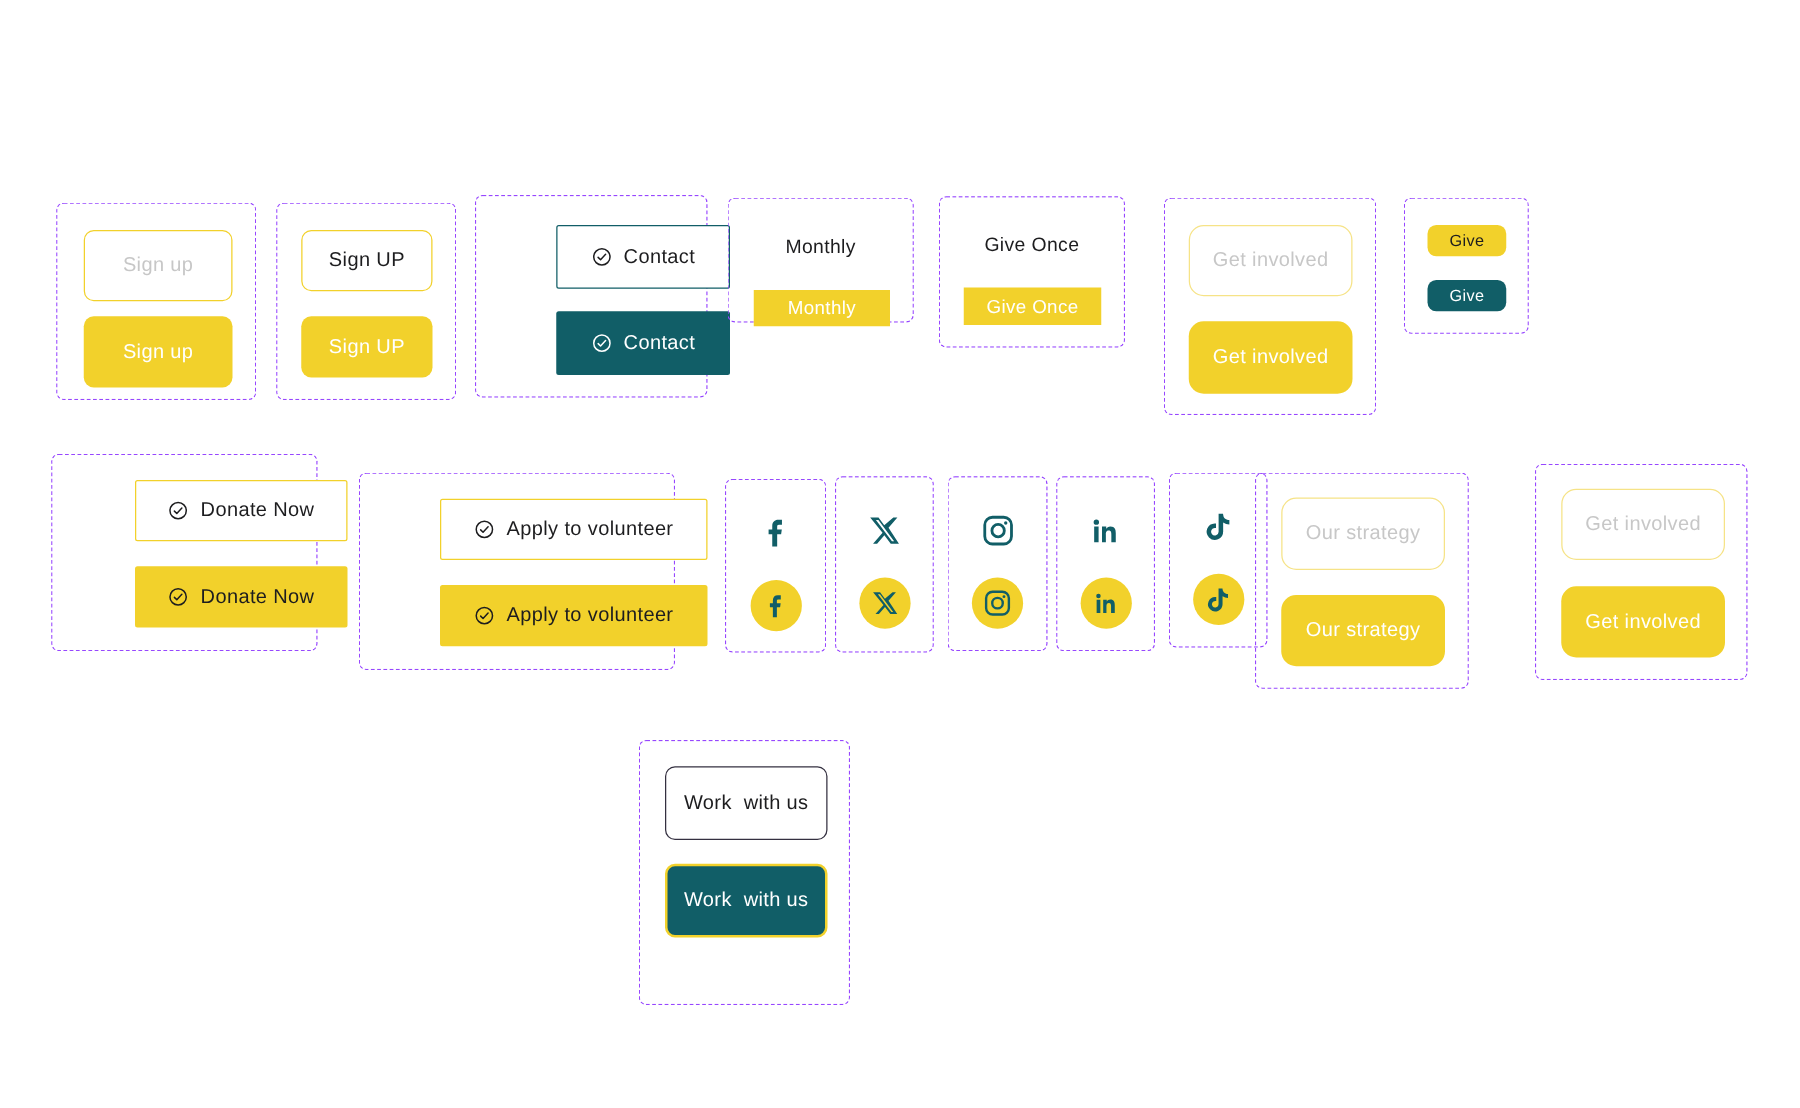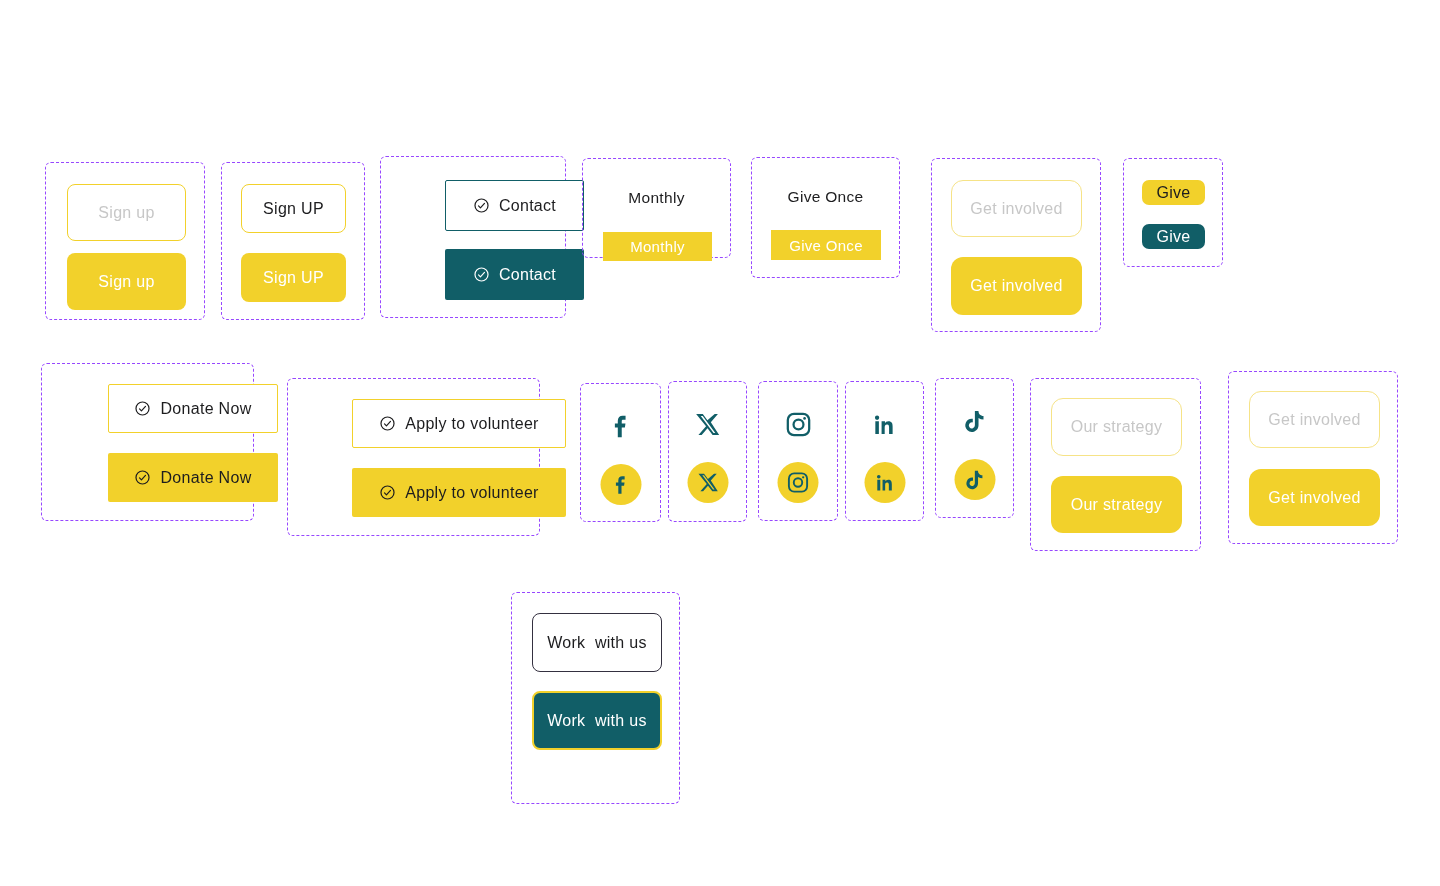--- a/index.html
+++ b/index.html
@@ -19,21 +19,21 @@
   .f-teal-yb{background:#115E67;color:#ffffff;border:2px solid #F2D12B;}
   
   .o-yellow{border:1px solid #F2D12B;color:#1D1D1F;}
   .o-yellow-pale{border:1px solid #F6E387;color:#C7C7C7;}
   .o-yellow-gray{border:1px solid #F2D12B;color:#C7C7C7;}
   .o-teal{border:1px solid #115E67;color:#1D1D1F;}
   .o-dark{border:1px solid #343040;color:#1D1D1F;}
   
   .r0{border-radius:0;} .r2{border-radius:2px;margin-left:44px;} .r7{border-radius:7px;}
   .r8{border-radius:8px;} .r12{border-radius:12px;text-align:center;}
-  .sm{font-size:16px;}
+  .sm{font-size:13px;}
   
   .soc-top{position:absolute;left:0;top:22px;width:100%;height:40px;display:flex;
            align-items:center;justify-content:center;color:#115E67;cursor:pointer;}
   .soc-circle{position:absolute;left:50%;transform:translateX(-50%);top:80px;width:41px;height:41px;
            border-radius:50%;background:#F2D12B;display:flex;align-items:center;justify-content:center;
            color:#115E67;cursor:pointer;}
   .icon{display:flex;align-items:center;justify-content:center;}
 </style>
 </head>
 <body>
@@ -215,21 +215,21 @@
           <path d="M19.59 6.69a4.83 4.83 0 0 1-3.77-4.25V2h-3.45v13.67a2.89 2.89 0 0 1-5.2 1.74 2.89 2.89 0 0 1 2.31-4.64c.3 0 .6.05.88.13V9.4a6.84 6.84 0 0 0-1-.05A6.33 6.33 0 0 0 5 20.1a6.34 6.34 0 0 0 10.86-4.43v-7a8.16 8.16 0 0 0 4.77 1.52v-3.4c-.34 0-.68-.04-1.04-.1z"></path>
         </svg>
     </div>
     <div class="soc-circle">
       <svg width="22" height="22" viewBox="0 0 24 24" fill="currentColor">
           <path d="M19.59 6.69a4.83 4.83 0 0 1-3.77-4.25V2h-3.45v13.67a2.89 2.89 0 0 1-5.2 1.74 2.89 2.89 0 0 1 2.31-4.64c.3 0 .6.05.88.13V9.4a6.84 6.84 0 0 0-1-.05A6.33 6.33 0 0 0 5 20.1a6.34 6.34 0 0 0 10.86-4.43v-7a8.16 8.16 0 0 0 4.77 1.52v-3.4c-.34 0-.68-.04-1.04-.1z"></path>
         </svg>
     </div>
   </div>
 
-  <div class="grp" style="left:1030px;top:378px;width:171px;height:173px">
+  <div class="grp" style="left:1004px;top:378px;width:171px;height:173px">
     <button class="btn o-yellow-pale r12" style="left:20px;top:19px;width:131px;height:58px">
       <span class="lbl">Our strategy</span>
     </button>
     <button class="btn f-yellow r12" style="left:20px;top:97px;width:131px;height:57px">
       <span class="lbl">Our strategy</span>
     </button>
   </div>
 
   <div class="grp" style="left:1228px;top:371px;width:170px;height:173px">
     <button class="btn o-yellow-pale r12" style="left:20px;top:19px;width:131px;height:57px">

